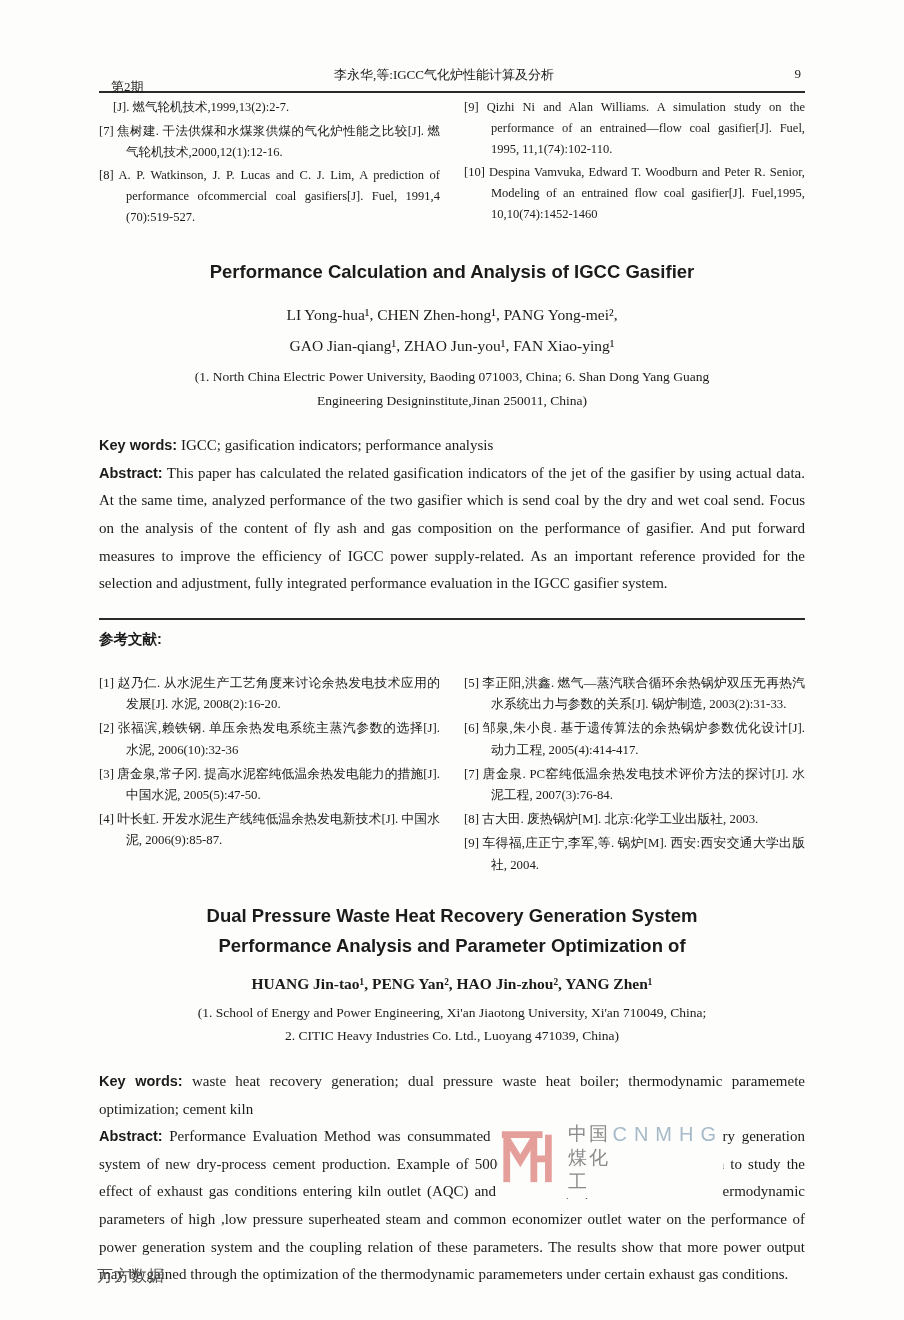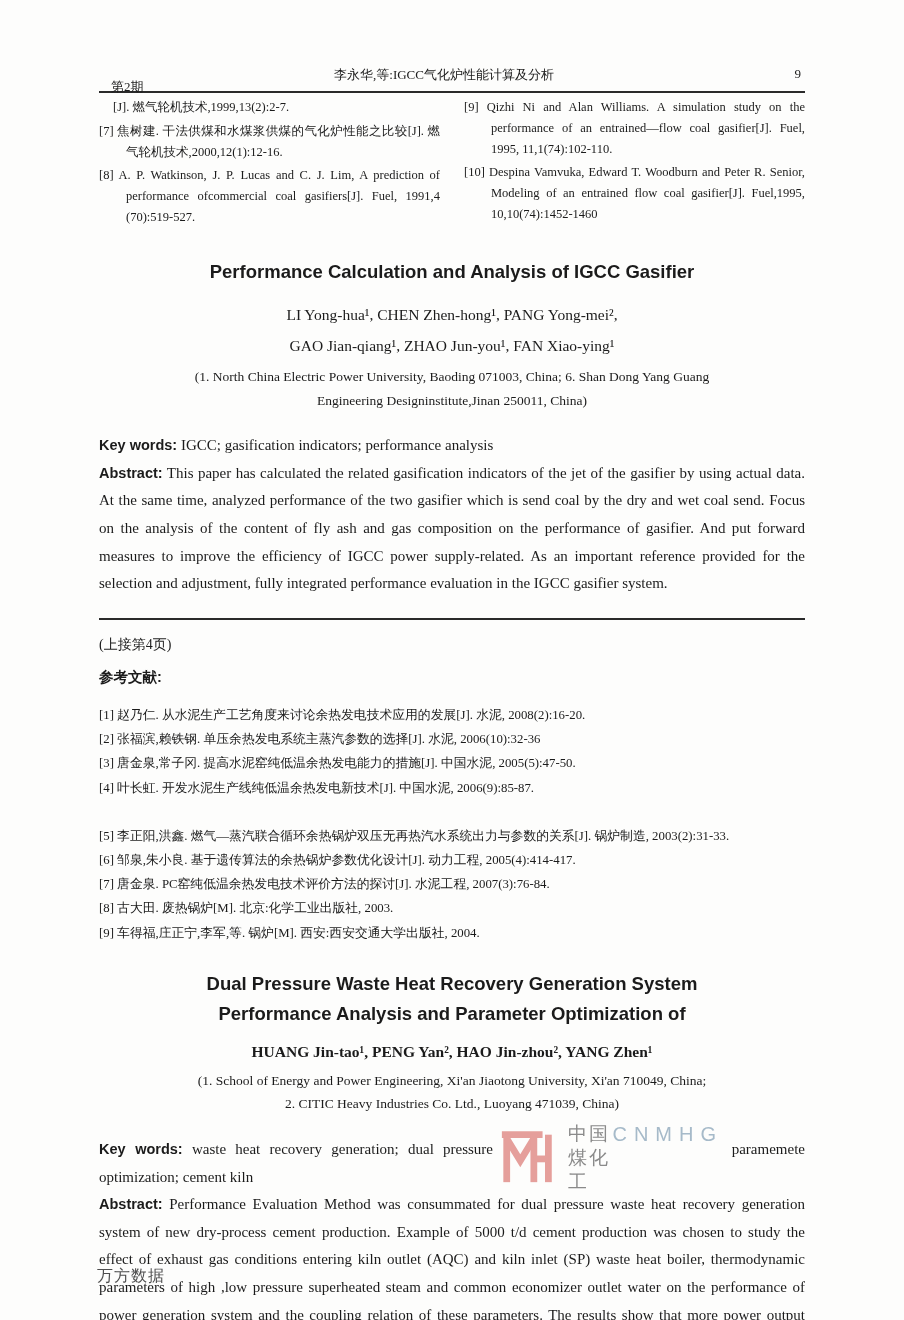--- a/index.html
+++ b/index.html
@@ -54,21 +54,21 @@
   .blabel {
     font-family:"Liberation Sans","DejaVu Sans",sans-serif;
     font-weight:bold; font-size:14.5px;
   }
 
   .cont-note { font-size:14px; margin-top:16px; }
   .ref-heading {
     font-family:"Liberation Sans","DejaVu Sans",sans-serif;
     font-weight:bold; font-size:14.5px; margin-top:10px;
   }
-  .cnrefs { margin-top:18px;flex-direction:column; }
+  .cnrefs { margin-top:24px; }
   .cnrefs .ref { font-size:12.8px; }
 
   
   .watermark {
     position:absolute; left:498px; top:1118px;
     width:225px; height:80px;
     background:#fdfdfc;
     display:flex; align-items:center; gap:8px;
   }
   .wm-text { display:flex; flex-direction:row; line-height:1.25; }
@@ -120,21 +120,20 @@
       <span class="blabel">Key words:</span>
       <span>IGCC; gasification indicators; performance analysis</span>
     </p>
     <p class="abs">
       <span class="blabel">Abstract:</span>
       <span>This paper has calculated the related gasification indicators of the jet of the gasifier by using actual data. At the same time, analyzed performance of the two gasifier which is send coal by the dry and wet coal send. Focus on the analysis of the content of fly ash and gas composition on the performance of gasifier. And put forward measures to improve the efficiency of IGCC power supply-related. As an important reference provided for the selection and adjustment, fully integrated performance evaluation in the IGCC gasifier system.</span>
     </p>
 
     <hr class="rule" style="margin-top:20px;">
 
-    <p class="cont-note">(上接第4页)</p>
     <p class="ref-heading">参考文献:</p>
     <div class="two-col cnrefs">
       <div class="col">
         <p class="ref">[1] 赵乃仁. 从水泥生产工艺角度来讨论余热发电技术应用的发展[J]. 水泥, 2008(2):16-20.</p>
         <p class="ref">[2] 张福滨,赖铁钢. 单压余热发电系统主蒸汽参数的选择[J]. 水泥, 2006(10):32-36</p>
         <p class="ref">[3] 唐金泉,常子冈. 提高水泥窑纯低温余热发电能力的措施[J]. 中国水泥, 2005(5):47-50.</p>
         <p class="ref">[4] 叶长虹. 开发水泥生产线纯低温余热发电新技术[J]. 中国水泥, 2006(9):85-87.</p>
       </div>
       <div class="col">
         <p class="ref">[5] 李正阳,洪鑫. 燃气—蒸汽联合循环余热锅炉双压无再热汽水系统出力与参数的关系[J]. 锅炉制造, 2003(2):31-33.</p>

